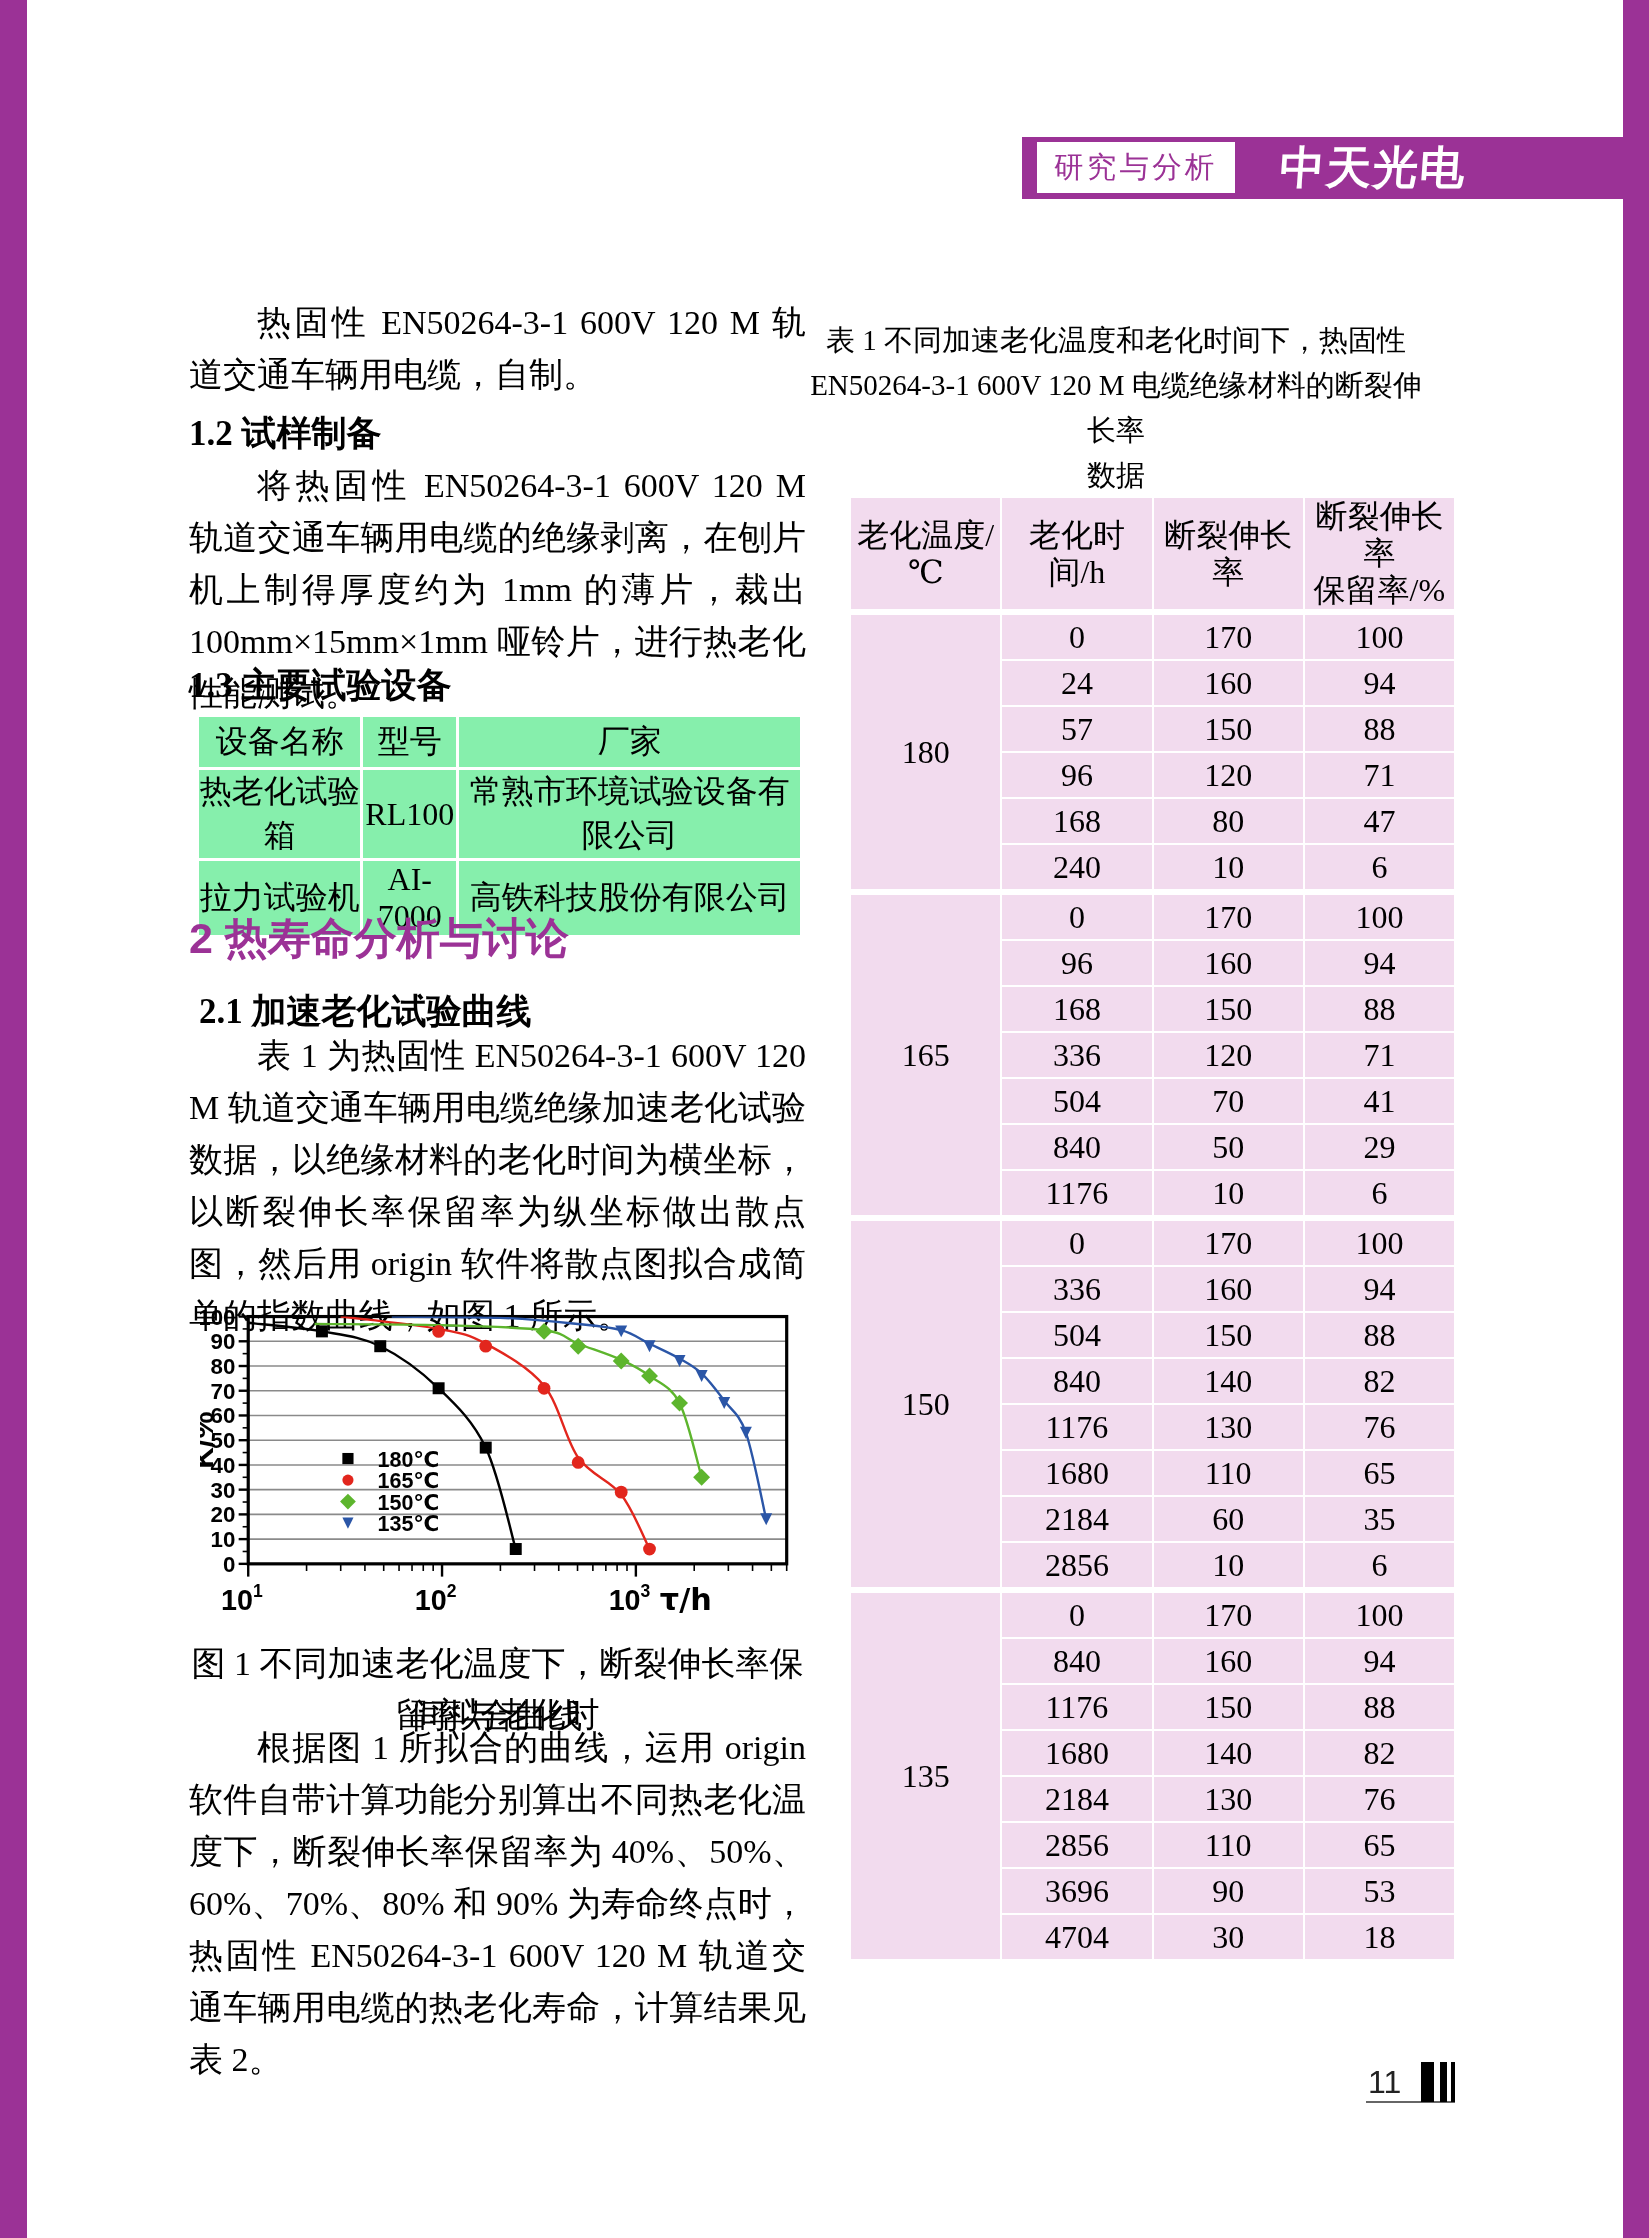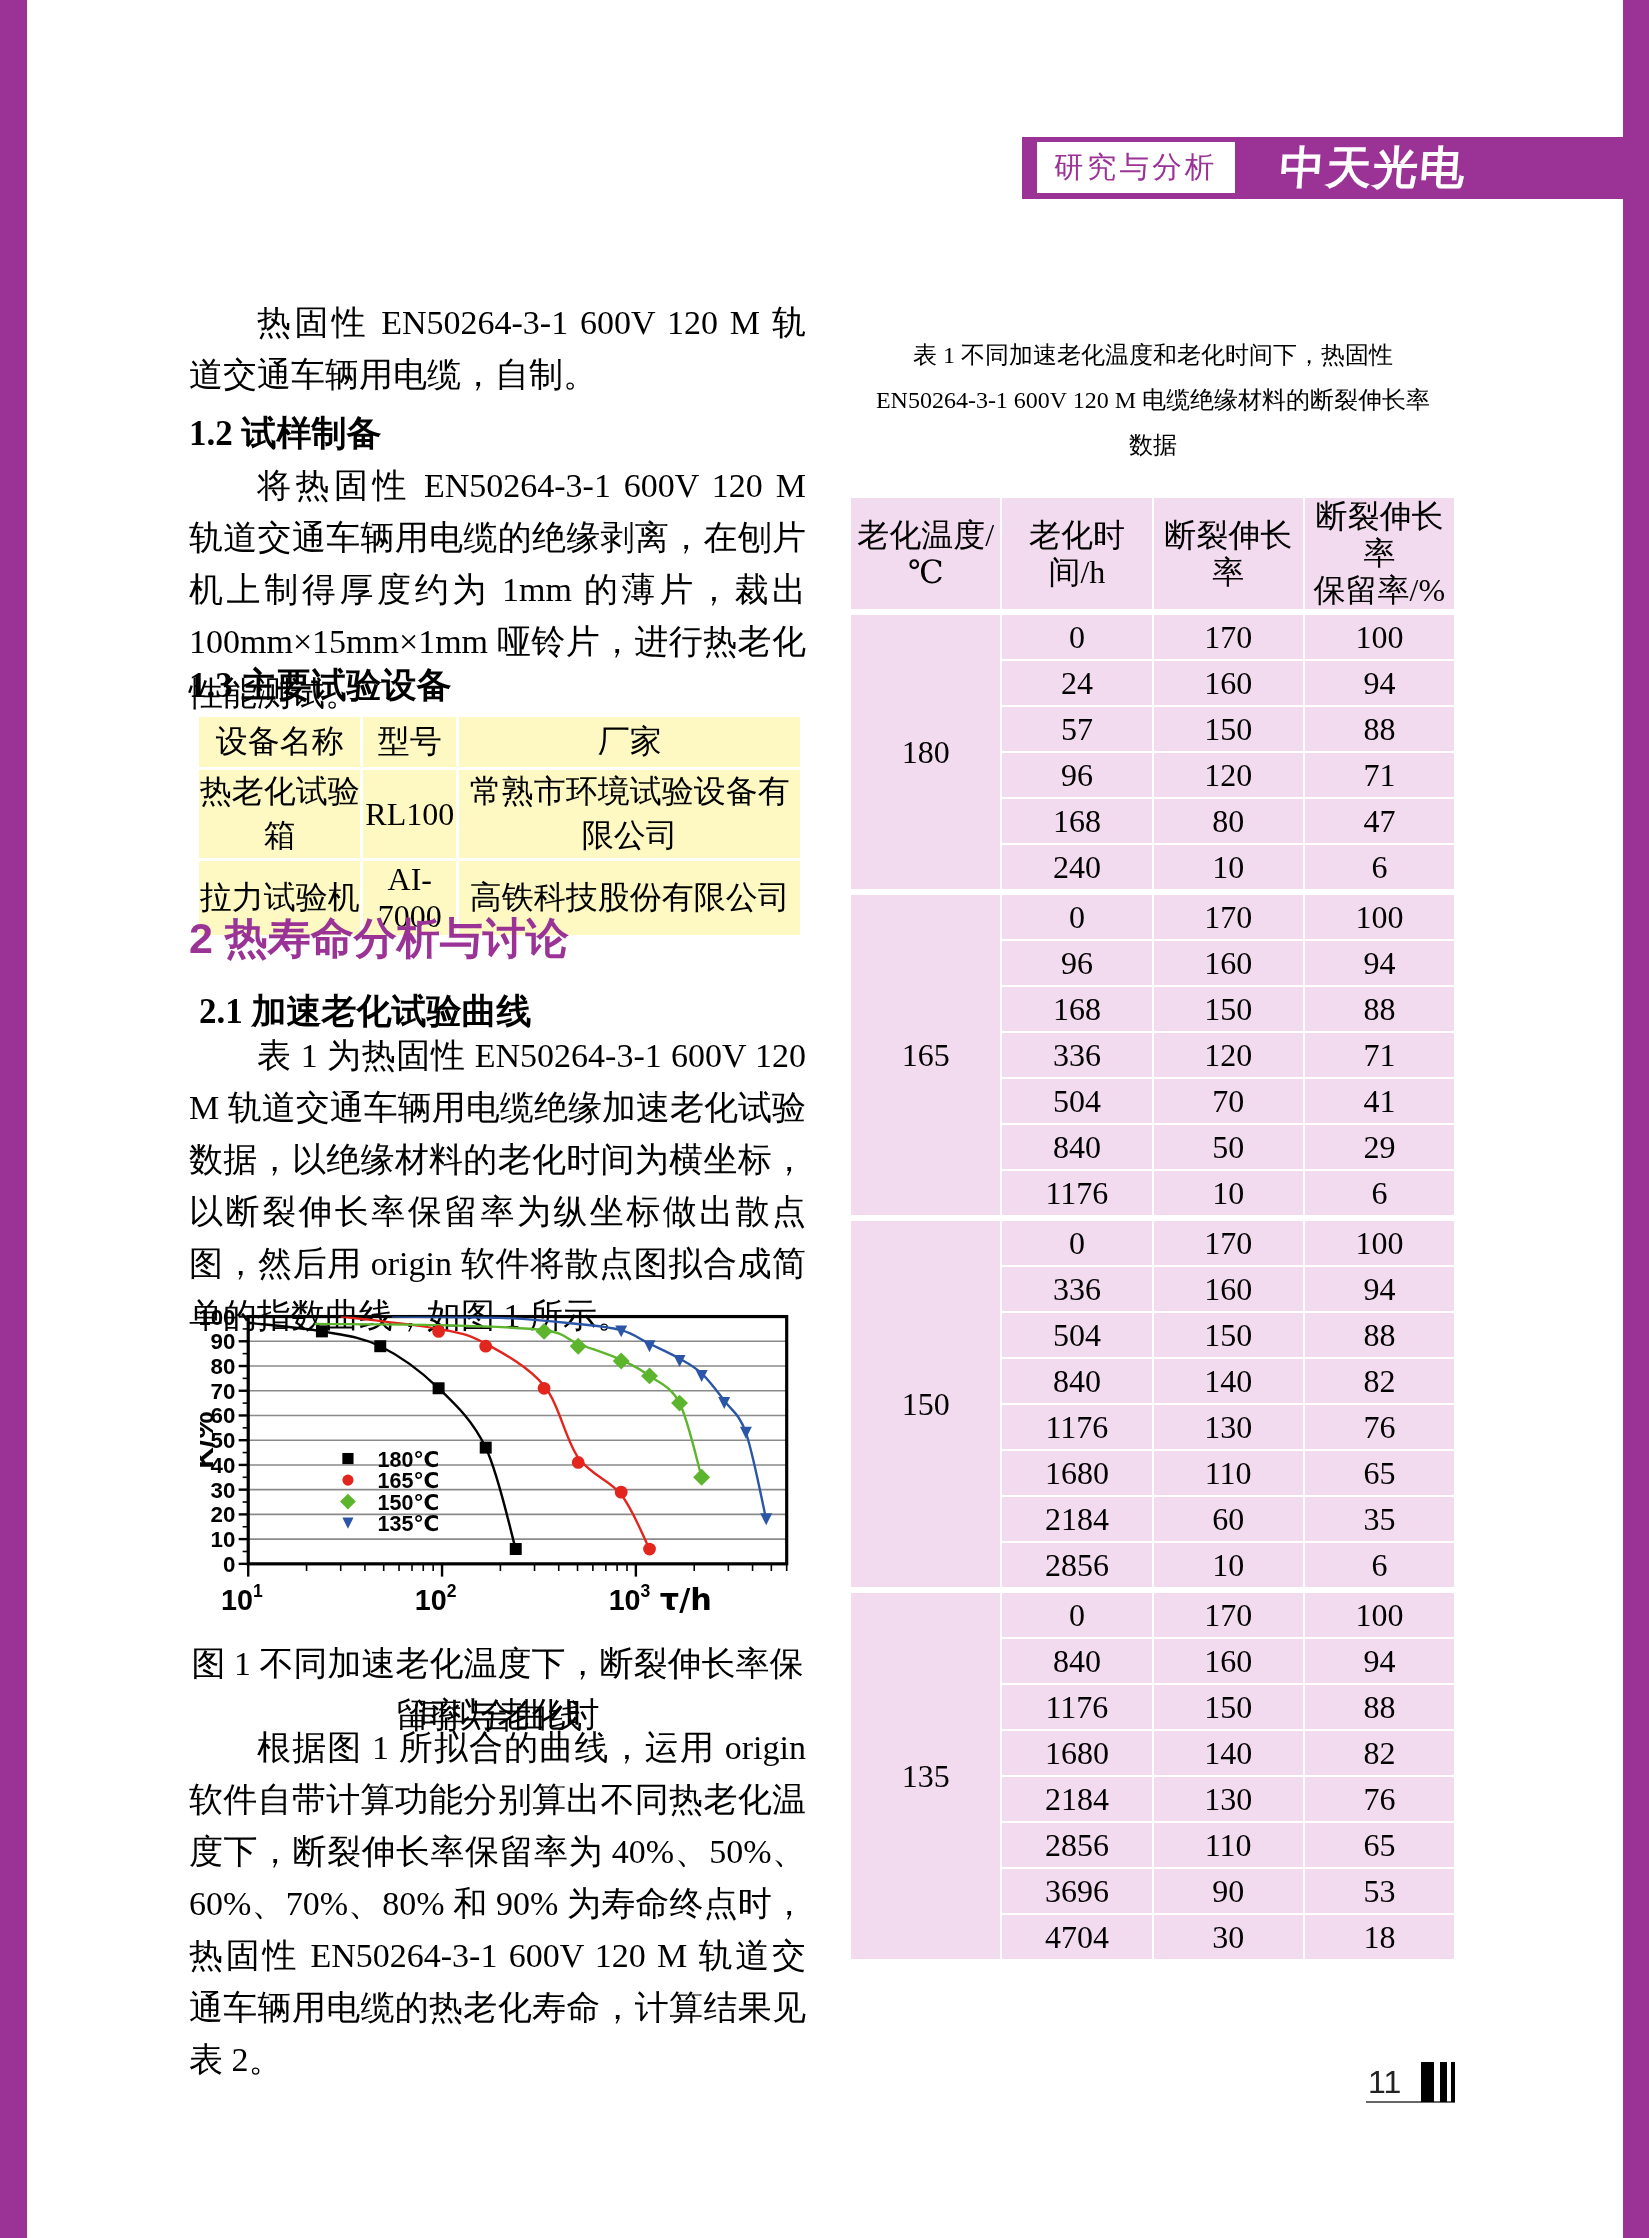--- a/index.html
+++ b/index.html
@@ -16,24 +16,24 @@
   .logo{position:absolute;left:247px;top:0;width:208px;height:62px;display:flex;align-items:center;
         justify-content:center;color:#fff;font-size:45px;font-weight:bold;transform:skewX(-4deg);
         font-family:"DejaVu Serif","Liberation Serif",serif;letter-spacing:1.6px;}
   .lblock{position:absolute;left:189px;width:617px;}
   .para{font-size:34px;line-height:52px;text-align:justify;text-indent:2em;}
   .hsub{font-size:35px;font-weight:bold;font-family:Liberation Serif, serif;}
   .hmain{font-size:43px;font-weight:bold;color:#9b3296;
          font-family:"Liberation Sans","DejaVu Sans",sans-serif;}
   table{border-collapse:collapse;}
   .equip-table{position:absolute;left:196px;top:714px;width:607px;table-layout:fixed;}
-  .equip-table th,.equip-table td{background:#fef9c3;border:3.2px solid #fff;font-weight:normal;
+  .equip-table th,.equip-table td{background:#86efac;border:3.2px solid #fff;font-weight:normal;
          font-size:32px;text-align:center;padding:0;height:50px;}
-  .t1-title{position:absolute;left:840px;top:318px;width:626px;text-align:center;
-            font-size:24px;line-height:45px;margin-top:15px;}
+  .t1-title{position:absolute;left:803px;top:318px;width:626px;text-align:center;
+            font-size:29px;line-height:45px;}
   .t1{position:absolute;left:849px;top:496px;width:607px;table-layout:fixed;}
   .t1 th,.t1 td{background:#f2dbee;border:2.4px solid #fff;font-weight:normal;font-size:32px;
          text-align:center;padding:0;}
   .t1 thead th{height:70px;line-height:37px;}
   .t1 td{height:44px;}
   .t1 tbody tr:first-child td{border-top:6.4px solid #fff;}
   .figure{position:absolute;left:200px;top:1299px;width:607px;height:351px;}
   .caption{position:absolute;left:189px;width:617px;text-align:center;font-size:34px;line-height:51px;}
   .footer-rule{position:absolute;left:1366px;top:2101px;width:89px;height:1.6px;background:#666;}
   .page-num{position:absolute;left:1368px;top:2064px;width:46px;text-align:left;font-size:32px;

